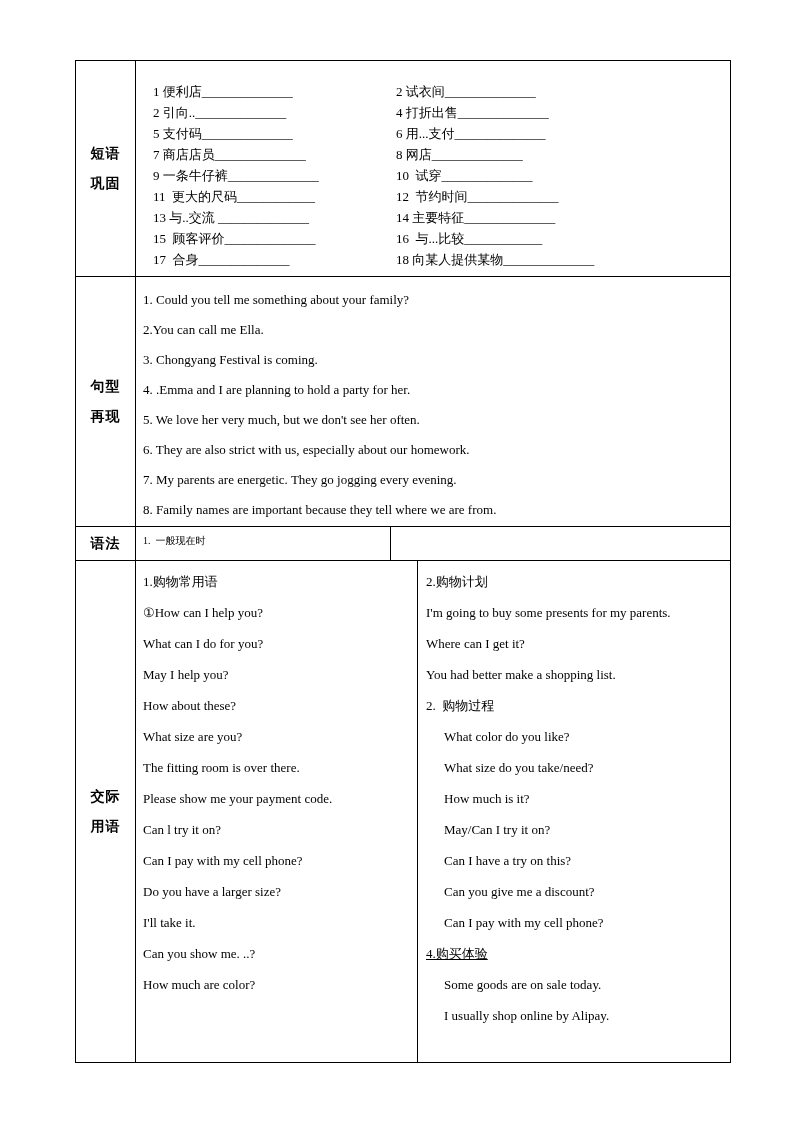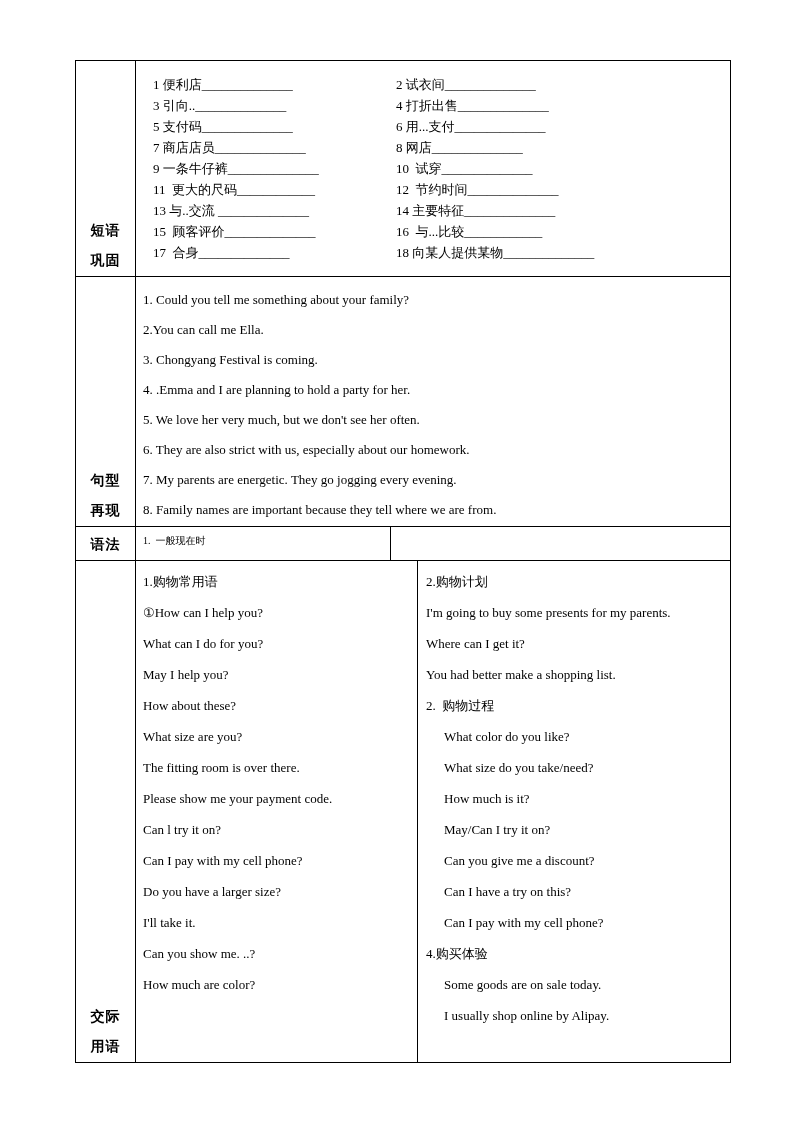--- a/index.html
+++ b/index.html
@@ -16,28 +16,28 @@
     width: 656px;
     border: 1.5px solid #000;
     background: #fff;
   }
   .trow { display: flex; border-top: 1.5px solid #000; }
   .trow:first-child { border-top: none; }
   .label-cell {
     flex: 0 0 60px; width: 60px;
     border-right: 1.5px solid #000;
     display: flex; flex-direction: column;
-    justify-content: flex-end; align-items: center;
+    justify-content: center; align-items: center;
     font-size: 14px; font-weight: bold;
     line-height: 30px;
     letter-spacing: 1px;
   }
   
   .row-phrases { height: 215px; }
-  .phrases-content { flex: 1; display: flex; padding: 13px 0 0 17px; }
+  .phrases-content { flex: 1; display: flex; padding: 13px 0 0 17px; align-items: center; }
   .pcol-left { flex: 0 0 243px; }
   .pcol-right { flex: 1; }
   .phrase-line {
     font-size: 13px; line-height: 21px;
     white-space: pre;
   }
   
   .row-sentences { height: 250px; }
   .sentences-content { flex: 1; padding: 8px 0 0 7px; }
   .sentence-line { font-size: 13px; line-height: 30px; white-space: pre; }
@@ -54,36 +54,36 @@
   
   .row-comm { height: 502px; }
   .comm-left {
     flex: 0 0 282px; width: 282px;
     border-right: 1.5px solid #000;
     padding: 5px 16px 0 7px;
   }
   .comm-right { flex: 1; padding: 5px 0 0 8px; }
   .comm-line { font-size: 13px; line-height: 31px; white-space: pre; }
   .comm-line.indent { padding-left: 18px; }
-  .comm-line.underline { }
+  .comm-line.underline { text-decoration: underline; }
 </style>
 </head>
 <body>
 
 <div class="sheet">
 
   <div class="trow row-phrases">
     <div class="label-cell">
       <span>短语</span>
       <span>巩固</span>
     </div>
     <div class="phrases-content">
       <div class="pcol-left">
         <div class="phrase-line">1 便利店______________</div>
-        <div class="phrase-line">3 引向..______________</div>
+        <div class="phrase-line">2 引向..______________</div>
         <div class="phrase-line">5 支付码______________</div>
         <div class="phrase-line">7 商店店员______________</div>
         <div class="phrase-line">9 一条牛仔裤______________</div>
         <div class="phrase-line">11  更大的尺码____________</div>
         <div class="phrase-line">13 与..交流 ______________</div>
         <div class="phrase-line">15  顾客评价______________</div>
         <div class="phrase-line">17  合身______________</div>
       </div>
       <div class="pcol-right">
         <div class="phrase-line">2 试衣间______________</div>
@@ -148,22 +148,22 @@
     <div class="comm-right">
       <div class="comm-line">2.购物计划</div>
       <div class="comm-line">I'm going to buy some presents for my parents.</div>
       <div class="comm-line">Where can I get it?</div>
       <div class="comm-line">You had better make a shopping list.</div>
       <div class="comm-line">2.  购物过程</div>
       <div class="comm-line indent">What color do you like?</div>
       <div class="comm-line indent">What size do you take/need?</div>
       <div class="comm-line indent">How much is it?</div>
       <div class="comm-line indent">May/Can I try it on?</div>
+      <div class="comm-line indent">Can I have a try on this?</div>
       <div class="comm-line indent">Can you give me a discount?</div>
-      <div class="comm-line indent">Can I have a try on this?</div>
       <div class="comm-line indent">Can I pay with my cell phone?</div>
       <div class="comm-line underline">4.购买体验</div>
       <div class="comm-line indent">Some goods are on sale today.</div>
       <div class="comm-line indent">I usually shop online by Alipay.</div>
     </div>
   </div>
 
 </div>
 
 </body></html>

